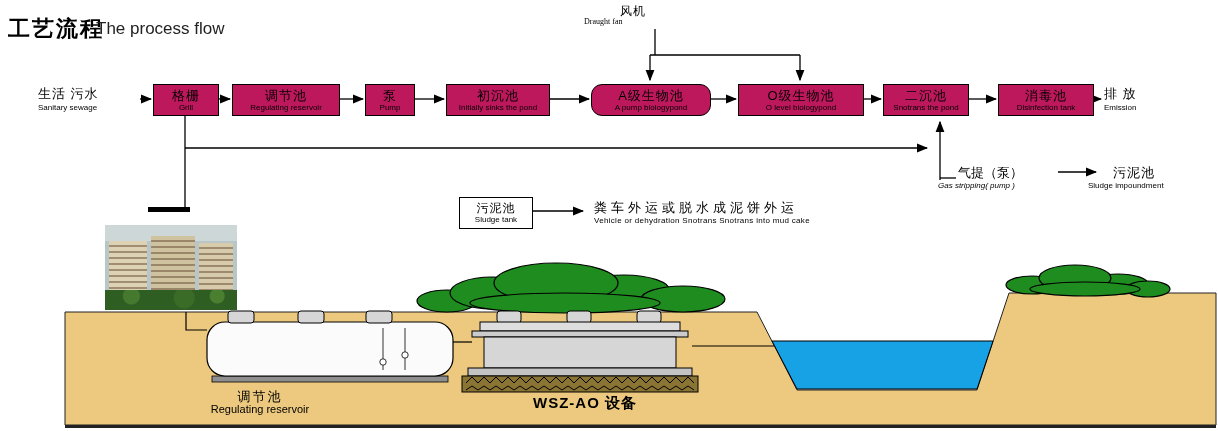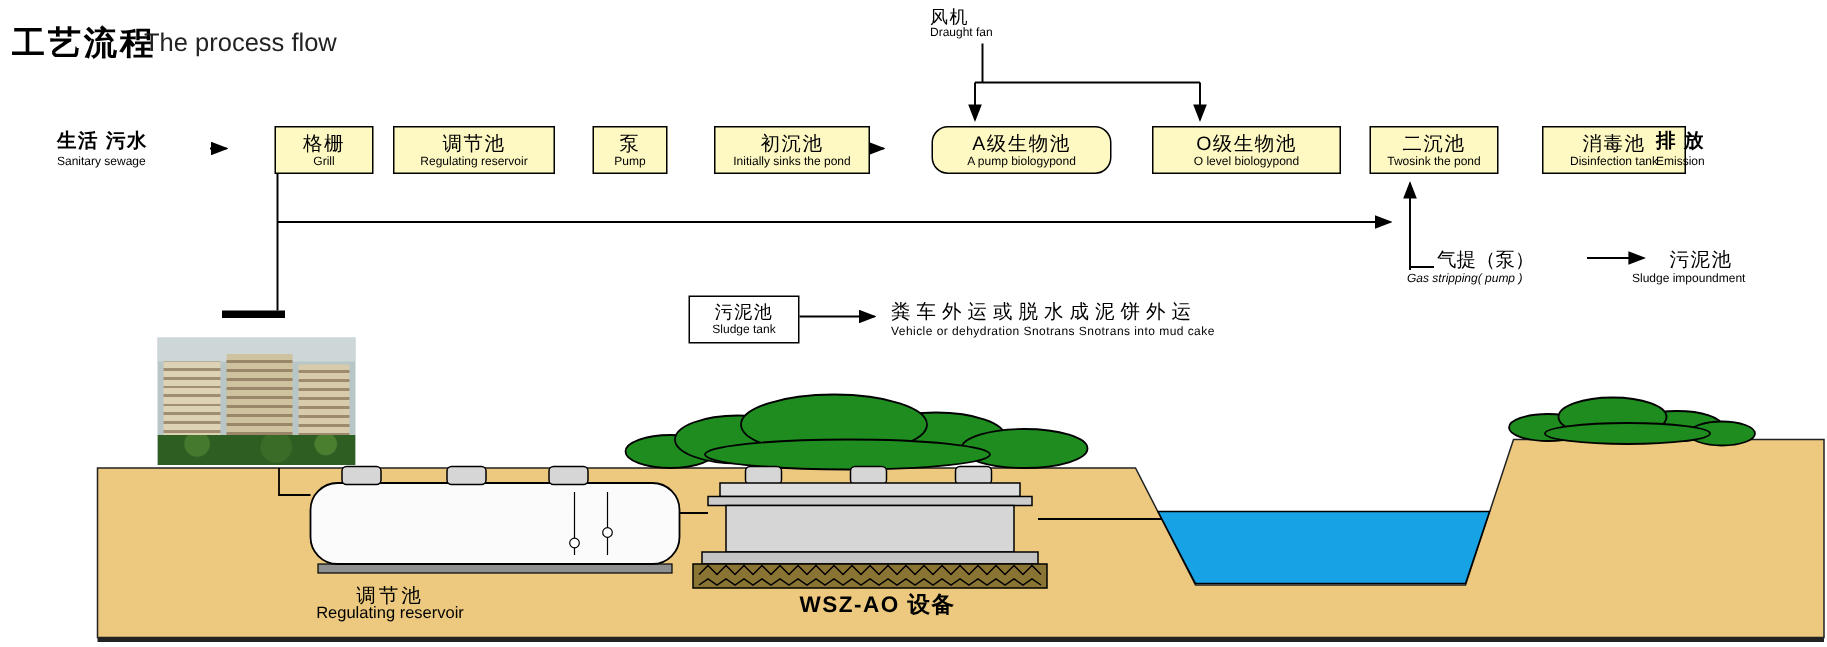--- a/index.html
+++ b/index.html
@@ -3,25 +3,25 @@
 <meta charset="utf-8">
 <style>
   html,body{margin:0;padding:0;background:#fff;}
   #canvas{position:relative;width:1218px;height:431px;background:#fff;overflow:hidden;
           font-family:"Liberation Sans","DejaVu Sans",sans-serif;color:#000;}
   svg{position:absolute;left:0;top:0;}
   .abs{position:absolute;}
   .center{}
   .title-zh{left:8px;top:14px;font-size:22px;font-weight:bold;letter-spacing:2px;}
   .title-en{left:96px;top:19px;font-size:17px;color:#222;}
-  .node{position:absolute;top:84px;height:30px;border:1px solid #000;background:#fef9c3;
-        display:flex;flex-direction:column;align-items:center;justify-content:center;line-height:1;margin-left:30px;}
+  .node{position:absolute;top:84px;height:30px;border:1px solid #000;background:#be185d;
+        display:flex;flex-direction:column;align-items:center;justify-content:center;line-height:1;}
   .node .zh{font-size:13px;letter-spacing:1px;line-height:14px;white-space:nowrap;}
   .node .en{font-size:8px;line-height:9px;white-space:nowrap;}
-  .txt-zh{font-size:13px;letter-spacing:1px;line-height:14px;white-space:nowrap;font-weight:bold;}
+  .txt-zh{font-size:13px;letter-spacing:1px;line-height:14px;white-space:nowrap;}
   .txt-en{font-size:8px;line-height:9px;white-space:nowrap;}
   .sludge-box{position:absolute;left:459px;top:197px;width:72px;height:30px;border:1px solid #000;background:#fff;
         display:flex;flex-direction:column;align-items:center;justify-content:center;line-height:1;}
   .sludge-box .zh{font-size:12px;letter-spacing:1px;line-height:13px;}
   .sludge-box .en{font-size:8px;line-height:9px;}
   .disposal-zh{left:594px;top:199px;font-size:13px;letter-spacing:4px;white-space:nowrap;}
   .disposal-en{left:594px;top:216px;font-size:8px;letter-spacing:.3px;white-space:nowrap;}
   .gas-zh{left:958px;top:164px;width:98px;font-size:13px;white-space:nowrap;}
   .gas-en{left:938px;top:181px;width:140px;font-size:8px;white-space:nowrap;font-style:italic;}
   .imp-zh{left:1104px;top:164px;width:60px;font-size:13px;letter-spacing:1px;text-align:center;white-space:nowrap;}
@@ -143,21 +143,21 @@
     <div class="bld b1"></div>
     <div class="bld b2"></div>
     <div class="bld b3"></div>
     <div class="green"></div>
   </div>
 
   <div class="abs title-zh">工艺流程</div>
   <div class="abs title-en">The process flow</div>
 
   <div class="abs center" style="left:620px;top:3px;width:70px;font-size:12px;letter-spacing:1px;">风机</div>
-  <div class="abs center txt-en" style="left:620px;top:17px;width:100px;">Draught fan</div>
+  <div class="abs center txt-en" style="left:584px;top:17px;width:100px;font-family:Liberation Serif, serif;">Draught fan</div>
 
   <div class="abs center txt-zh" style="left:38px;top:87px;width:100px;">生活 污水</div>
   <div class="abs center txt-en" style="left:38px;top:103px;width:100px;">Sanitary sewage</div>
 
   <div class="node" style="left:153px;width:64px;">
     <span class="zh">格栅</span>
     <span class="en">Grill</span>
   </div>
   <div class="node" style="left:232px;width:106px;">
     <span class="zh">调节池</span>
@@ -174,21 +174,21 @@
   <div class="node" style="left:591px;width:118px;border-radius:11px;">
     <span class="zh">A级生物池</span>
     <span class="en">A pump biologypond</span>
   </div>
   <div class="node" style="left:738px;width:124px;">
     <span class="zh">O级生物池</span>
     <span class="en">O level biologypond</span>
   </div>
   <div class="node" style="left:883px;width:84px;">
     <span class="zh">二沉池</span>
-    <span class="en">Twosink the pond</span>
+    <span class="en">Snotrans the pond</span>
   </div>
   <div class="node" style="left:998px;width:94px;">
     <span class="zh">消毒池</span>
     <span class="en">Disinfection tank</span>
   </div>
 
   <div class="abs center txt-zh" style="left:1104px;top:87px;width:58px;">排 放</div>
   <div class="abs center txt-en" style="left:1104px;top:103px;width:58px;">Emission</div>
 
   <div class="sludge-box">

